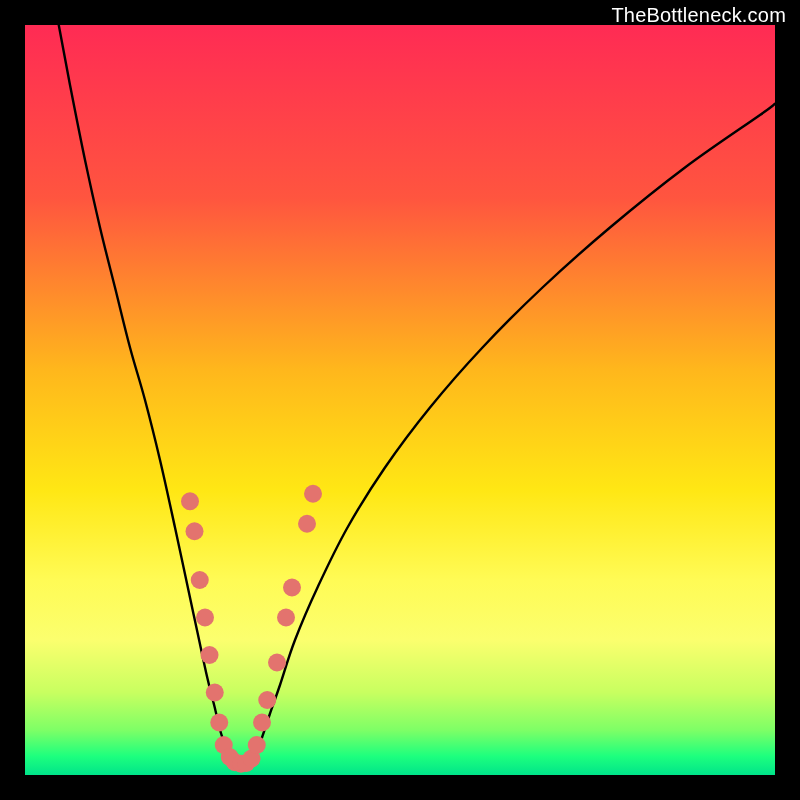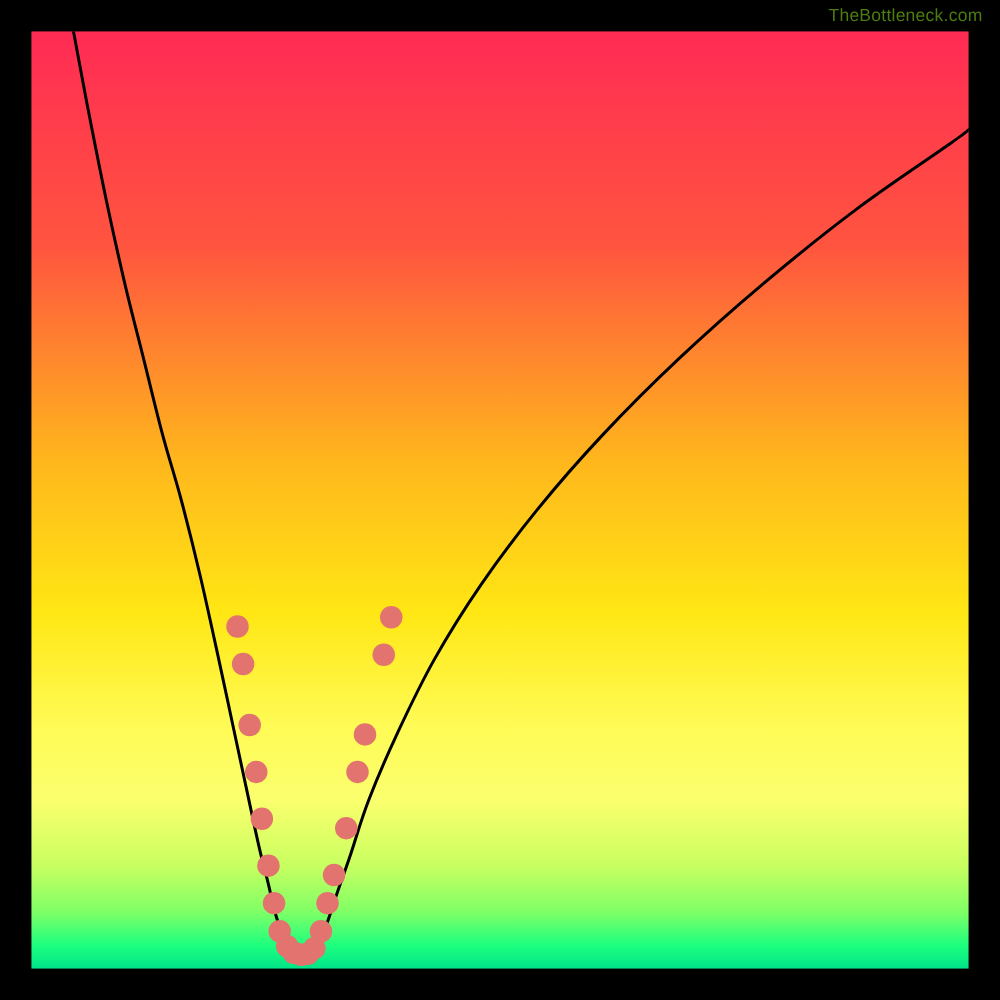--- a/index.html
+++ b/index.html
@@ -8,23 +8,23 @@
     width: 800px;
     height: 800px;
     background: #000;
     overflow: hidden;
   }
   .watermark {
     position: absolute;
     top: 4px;
     right: 14px;
     font-family: Arial, Helvetica, sans-serif;
-    font-size: 14px;
+    font-size: 20px;
     font-weight: 500;
-    color: #4d7c0f;
+    color: #ffffff;
     z-index: 10;
     letter-spacing: 0.2px;
   }
   .plot-frame {
     position: absolute;
     left: 25px;
     top: 25px;
     width: 750px;
     height: 750px;
     background: #000;

